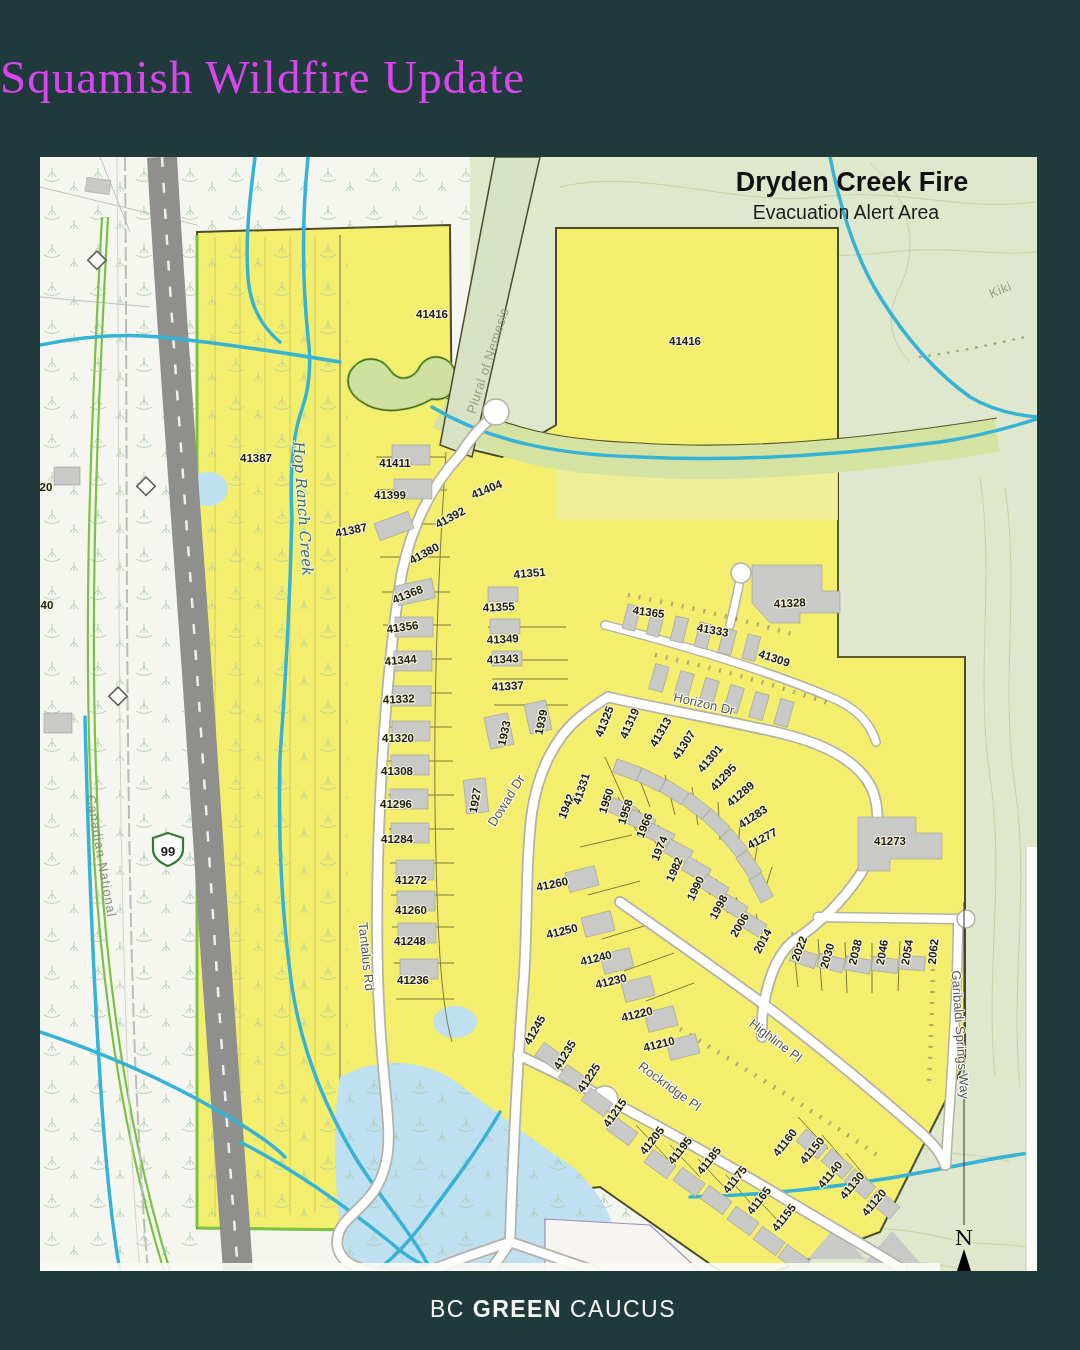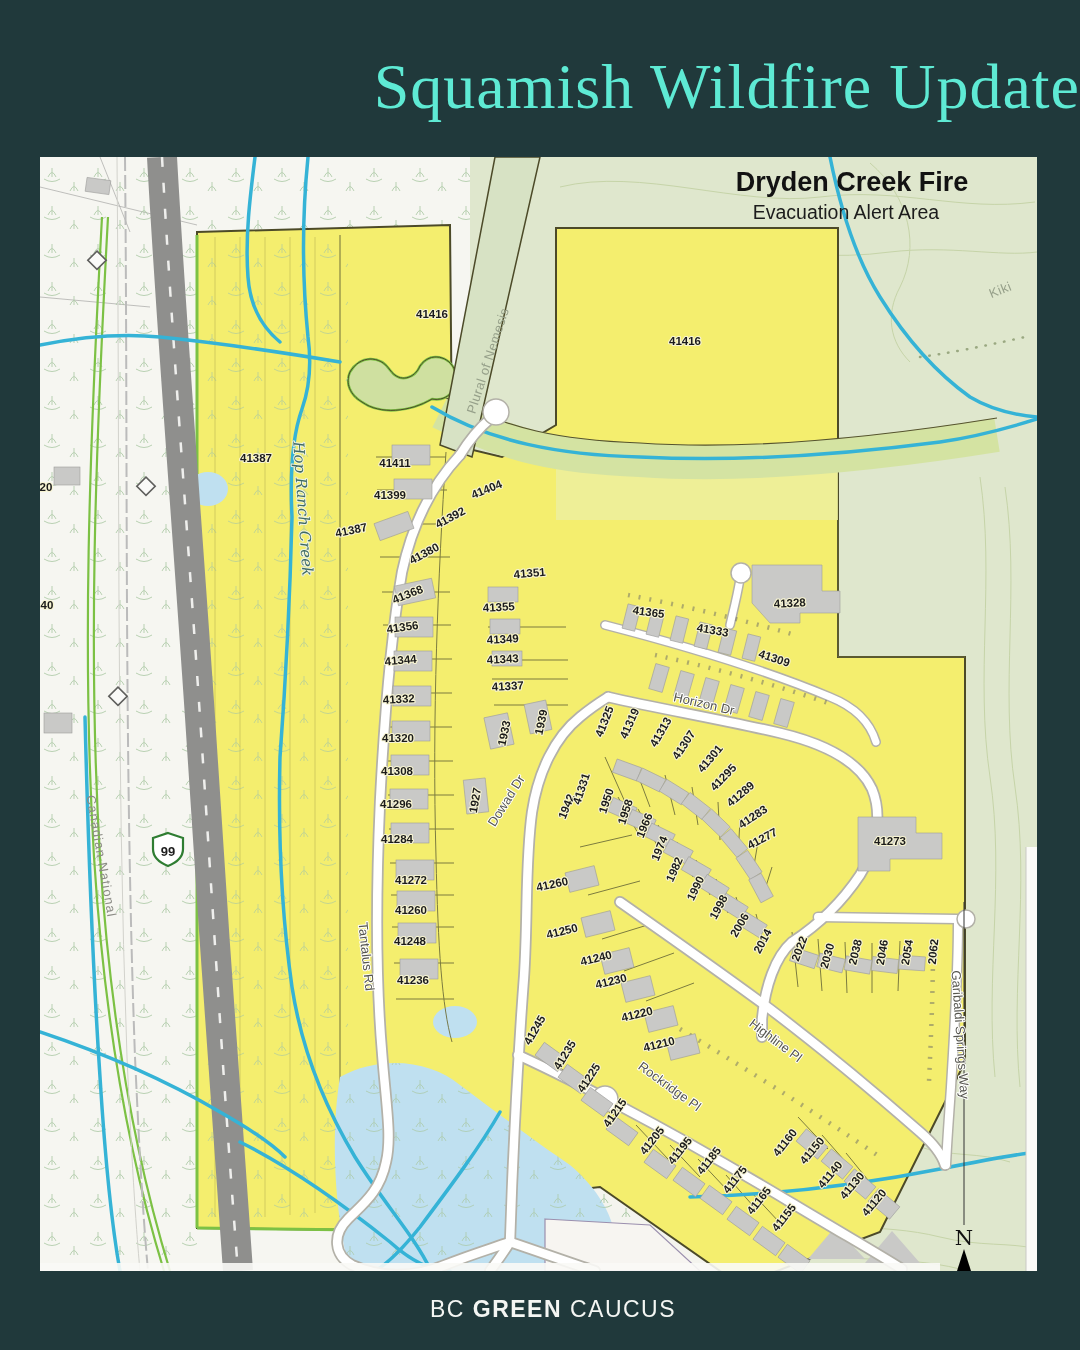--- a/index.html
+++ b/index.html
@@ -3,23 +3,23 @@
 <meta charset="utf-8">
 <style>
   html,body{margin:0;padding:0;}
   body{
     width:1080px;height:1350px;position:relative;overflow:hidden;
     background:#20393b;
     font-family:"Liberation Sans",sans-serif;
   }
   .page-title{
     position:absolute;top:50px;left:0;width:100%;margin:0;
-    text-align:right;
+    text-align:left;
     font-family:"Liberation Serif",serif;font-weight:400;
-    font-size:64px;letter-spacing:1px;color:#5eead4;
+    font-size:47px;letter-spacing:1px;color:#d946ef;
   }
   .map-frame{
     position:absolute;left:40px;top:157px;width:997px;height:1114px;
     background:#f8f8f4;
   }
   .map-frame svg{display:block;width:997px;height:1114px;}
   .page-footer{
     position:absolute;top:1296px;left:13px;width:100%;
     text-align:center;color:#f4f6f3;font-size:23px;letter-spacing:1.5px;
   }

